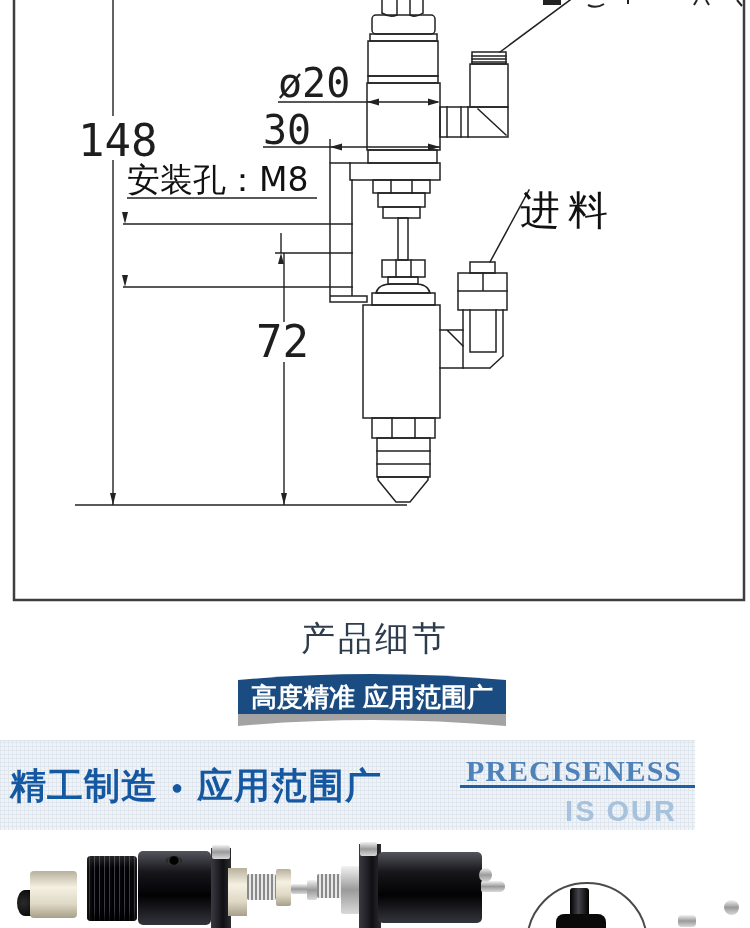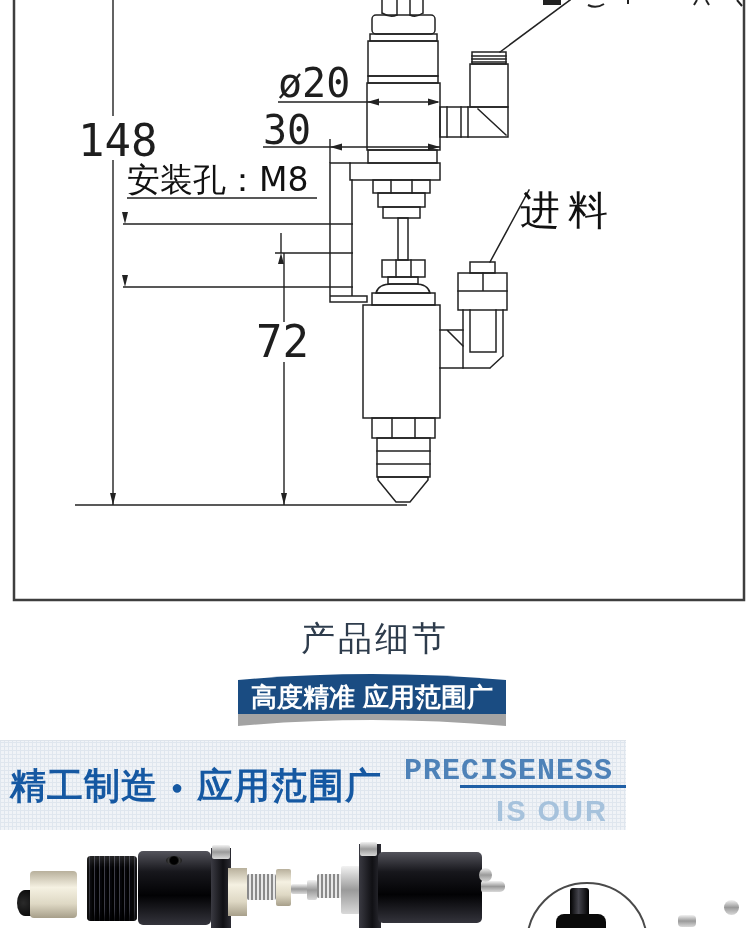--- a/index.html
+++ b/index.html
@@ -15,30 +15,30 @@
   
   .section-title{position:absolute;left:0;top:616px;width:750px;text-align:center;
     font-size:34px;font-weight:normal;letter-spacing:3px;color:#2e3c4c;margin:0;}
   .ribbon-wrap{position:absolute;left:238px;top:666px;width:268px;height:64px;}
   .ribbon-wrap svg{position:absolute;left:0;top:0;}
   .ribbon-text{position:absolute;left:0;top:12px;width:268px;height:38px;
     display:flex;align-items:center;justify-content:space-between;
     padding:0 13px;box-sizing:border-box;color:#fff;font-size:26px;font-weight:bold;}
 
   
-  .banner{position:absolute;left:0;top:740px;width:626px;height:90px;
+  .banner{position:absolute;left:0;top:740px;width:695px;height:90px;
     background-color:#f0f3f7;border-top:1px solid #dde3ea;
     background-image:
       repeating-linear-gradient(90deg,#dfe6ee 0 1px,transparent 1px 4px),
       repeating-linear-gradient(0deg,#dfe6ee 0 1px,transparent 1px 4px);}
   .headline{position:absolute;left:10px;top:0;height:90px;display:flex;align-items:center;
     color:#1558a2;font-weight:bold;font-size:36px;letter-spacing:1px;}
   .headline .dot{font-size:20px;margin:0 13px;transform:translateY(1px);}
   .slogan-top{position:absolute;top:13px;right:13px;color:#4e82b8;font-weight:bold;
-    font-size:30px;letter-spacing:1px;font-family:Liberation Mono, monospace;}
+    font-size:30px;letter-spacing:1px;font-family:Liberation Serif, serif;}
   .slogan-underline{position:absolute;top:44px;left:460px;right:0;height:3px;background:#1f5fa6;}
   .slogan-bottom{position:absolute;top:54px;right:18px;color:#a6c2dc;font-weight:bold;
     font-size:29px;letter-spacing:2px;}
 
   
   .photo{position:absolute;left:0;top:830px;width:750px;height:98px;background:#fff;overflow:hidden;}
   .pp{position:absolute;}
   .silver{background:linear-gradient(180deg,#f2f2f2,#9a9a9a 50%,#d9d9d9);}
   .ivory{background:linear-gradient(180deg,#b8b09c,#f5f1e2 35%,#ded8c4 70%,#a79f8a);}
   .thread{background:repeating-linear-gradient(90deg,#8a8a8a 0 2px,#e8e8e8 2px 4px);}

